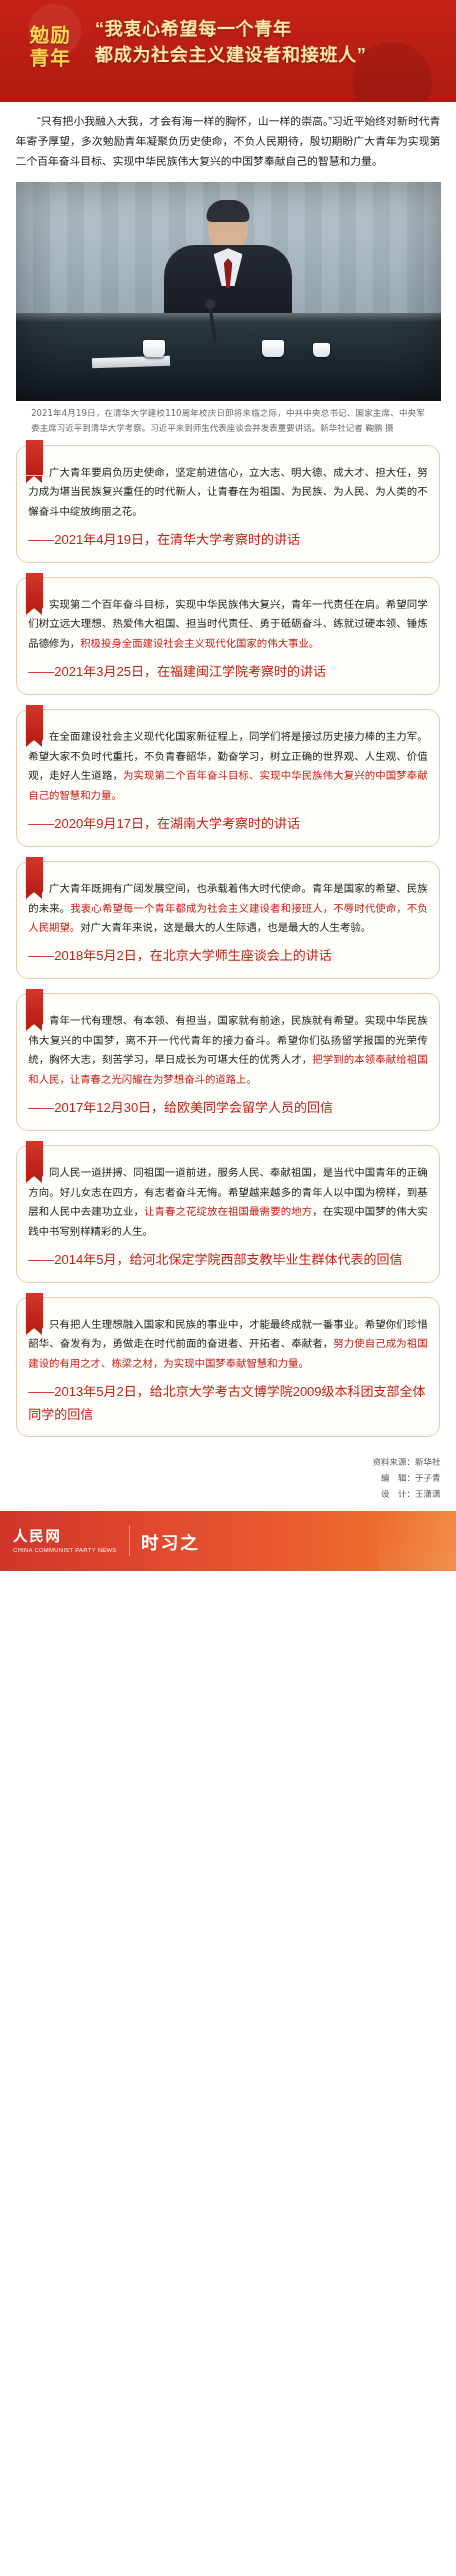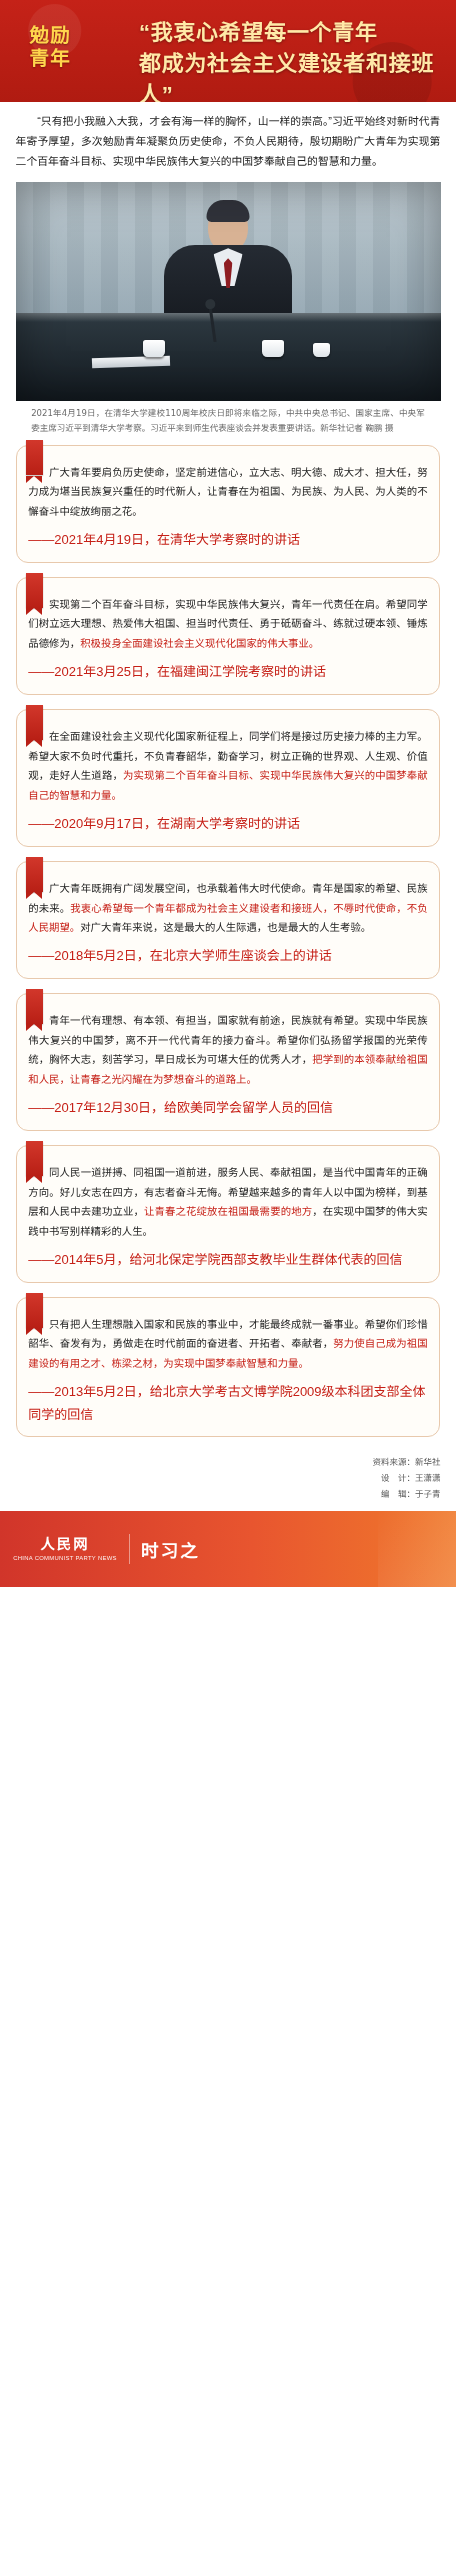--- a/index.html
+++ b/index.html
@@ -41,25 +41,24 @@
     line-height:1.22;
     letter-spacing:1.3px;
     text-shadow:0 1.3px 2px rgba(0,0,0,.35);
   }
   .hdr-title{
     position:absolute;
     left:95px;top:17px;
     right:9px;
     color:#ffe9a8;
     font-weight:bold;
-    font-size:22px;
+    font-size:18px;
     line-height:1.42;
     letter-spacing:0.7px;
     text-shadow:0 1.3px 2.6px rgba(0,0,0,.35);
-    margin-left:44px;
   }
   .hdr-title .l2{display:block;}
 
   
   .lead-wrap{
     padding:10.4px 15.6px 3.9px 15.6px;
   }
   .lead{
     font-size:10.8px;
     line-height:1.82;
@@ -213,26 +212,25 @@
   
   .credits{
     padding:2.6px 15.6px 9px 15.6px;
     text-align:right;
     font-size:8.5px;
     line-height:1.9;
     color:#555;
     font-family:"DejaVu Sans","Liberation Sans",sans-serif;
   }
   .footer{
-    height:76px;
+    height:60px;
     background:linear-gradient(90deg,#d1352a 0%,#e8552f 55%,#f07a2c 100%);
     position:relative;
     display:flex;
     align-items:center;
-    text-align:center;
   }
   .footer .logo{
     margin-left:13px;
     width:104px;
     color:#fff;
     line-height:1.2;
   }
   .footer .logo .cn{
     font-size:14.3px;font-weight:bold;letter-spacing:2px;
   }
@@ -333,22 +331,22 @@
     <div class="card">
       <div class="ribbon"></div>
       <div class="qtext">只有把人生理想融入国家和民族的事业中，才能最终成就一番事业。希望你们珍惜韶华、奋发有为，勇做走在时代前面的奋进者、开拓者、奉献者，<span class="hl">努力使自己成为祖国建设的有用之才、栋梁之材，为实现中国梦奉献智慧和力量。</span></div>
       <div class="src">——2013年5月2日，给北京大学考古文博学院2009级本科团支部全体同学的回信</div>
     </div>
 
   </div>
 
   <div class="credits">
     <div>资料来源：新华社</div>
+    <div>编　辑：于子青</div>
     <div>设　计：王潇潇</div>
-    <div>编　辑：于子青</div>
   </div>
 
   <div class="footer">
     <div class="logo">
       <div class="cn">人民网</div>
       <div class="en">CHINA COMMUNIST PARTY NEWS</div>
     </div>
     <div class="sep"></div>
     <div class="brand">
       <span>时习之</span>

